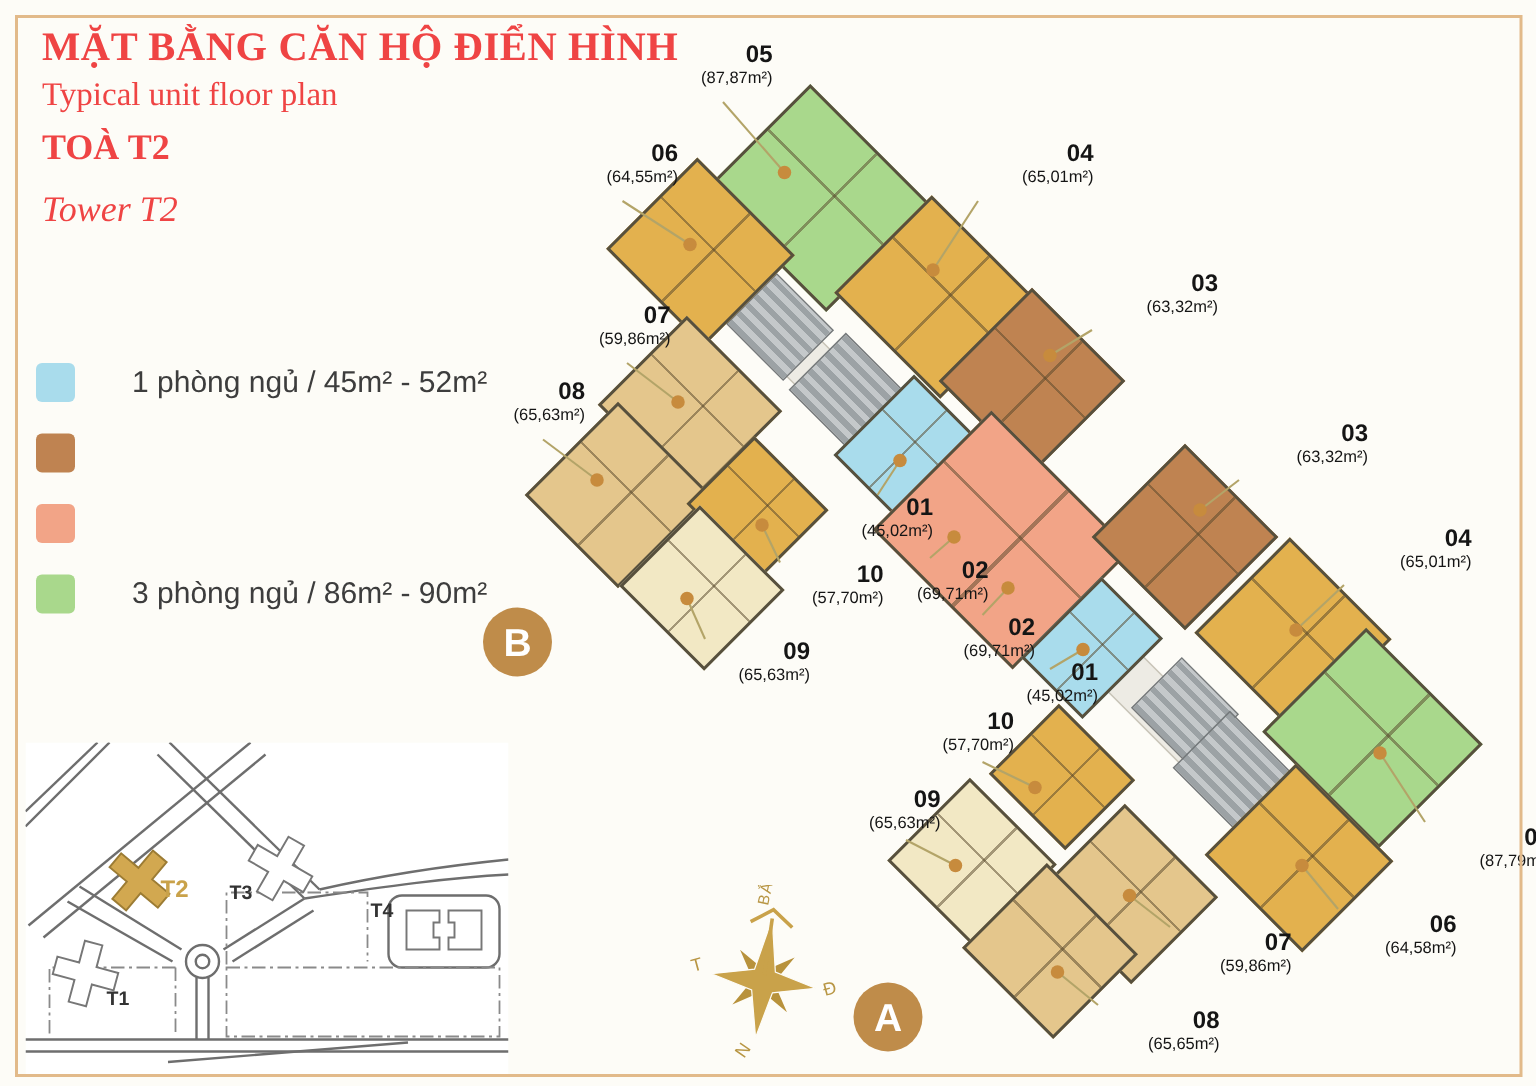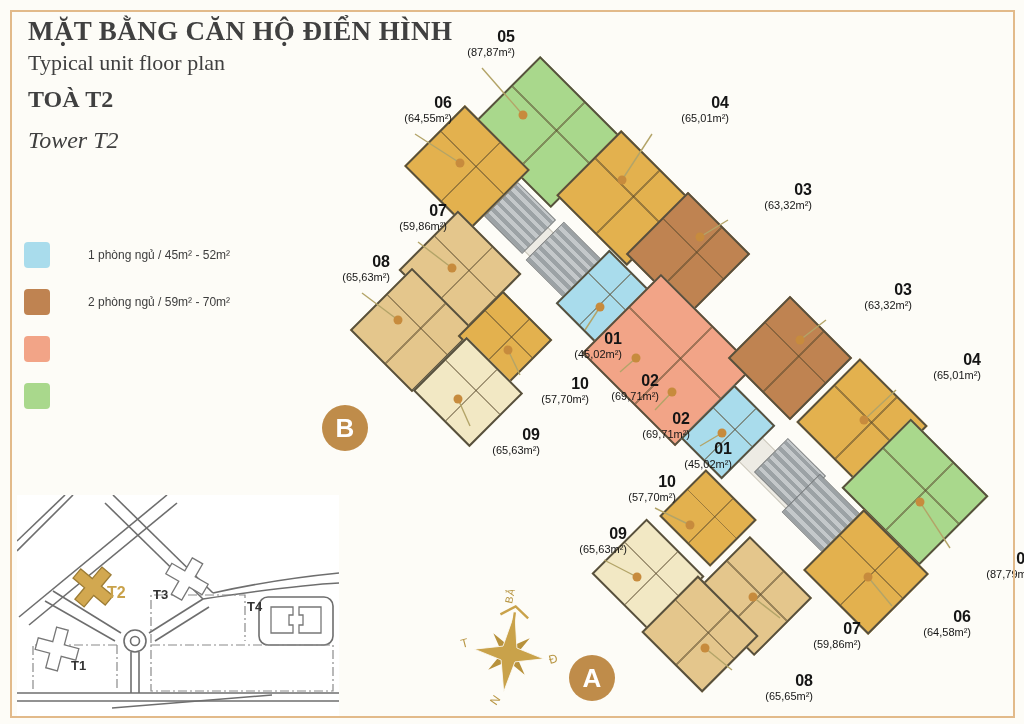--- a/index.html
+++ b/index.html
@@ -3,30 +3,30 @@
 <meta charset="utf-8">
 <style>
   html,body{margin:0;padding:0}
   body{
     width:1024px;height:724px;position:relative;overflow:hidden;
     background:#fdfcf7;font-family:"Liberation Sans",sans-serif;
   }
   .frame{position:absolute;left:10px;top:10px;right:9px;bottom:6px;
     border:2px solid #e2ba8a;pointer-events:none;z-index:50}
   
-  .hdr{position:absolute;color:#404040;font-family:"Liberation Serif",serif}
+  .hdr{position:absolute;color:#ef4444;font-family:"Liberation Serif",serif}
   .title{left:28px;top:16px;font-size:27px;font-weight:700;letter-spacing:.4px}
   .subtitle{left:28px;top:50px;font-size:22px;}
   .tower{left:28px;top:86px;font-size:24px;font-weight:700}
   .tower-en{left:28px;top:127px;font-size:24px;font-style:italic}
   
   .legend{position:absolute;left:24px;top:241px;z-index:10}
   .legend-row{display:flex;align-items:center;height:28px;margin-bottom:19px}
   .swatch{width:26px;height:26px;border-radius:4px;margin-right:38px;flex:0 0 auto}
-  .legend-label{font-size:12px;color:#3d3d3d;white-space:nowrap}
+  .legend-label{font-size:20px;color:#3d3d3d;white-space:nowrap}
   
   .plan{position:absolute;inset:0}
   .corridor{position:absolute;background:#edebe4;border:1px solid #c8c4b8;
     transform:rotate(45deg);z-index:1}
   .core{position:absolute;transform:rotate(45deg);z-index:2;
     background:repeating-linear-gradient(0deg,#9ca2a5 0 4px,#c4c8ca 4px 8px);
     border:1.5px solid #75797b;box-sizing:border-box}
   .unit{position:absolute;transform:rotate(45deg);z-index:3;
     border:2px solid #57503d;box-sizing:border-box;
     background-image:
@@ -54,27 +54,27 @@
 <div class="hdr tower">TOÀ T2</div>
 <div class="hdr tower-en">Tower T2</div>
 
 <div class="legend">
     <div class="legend-row">
       <div class="swatch" style="background: rgb(169, 220, 236);"></div>
       <div class="legend-label">1 phòng ngủ / 45m² - 52m²</div>
     </div>
     <div class="legend-row">
       <div class="swatch" style="background: rgb(191, 131, 81);"></div>
-      <div class="legend-label">2 phòng ngủ / 59m² - 70m²</div>
     </div>
     <div class="legend-row">
       <div class="swatch" style="background: rgb(242, 164, 135);"></div>
     </div>
     <div class="legend-row">
       <div class="swatch" style="background: rgb(169, 216, 140);"></div>
+      <div class="legend-label">3 phòng ngủ / 86m² - 90m²</div>
     </div>
   </div>
 
 <svg class="sitemap" width="322" height="222" viewBox="0 0 322 222">
   <rect x="0" y="0" width="322" height="222" fill="#ffffff"></rect>
   <g stroke="#6e6e6e" stroke-width="1.6" fill="none">
     <path d="M150,0 L2,122"></path>
       <path d="M160,8 L12,130"></path>
     <path d="M96,0 L196,98"></path>
       <path d="M88,8 L186,104"></path>

